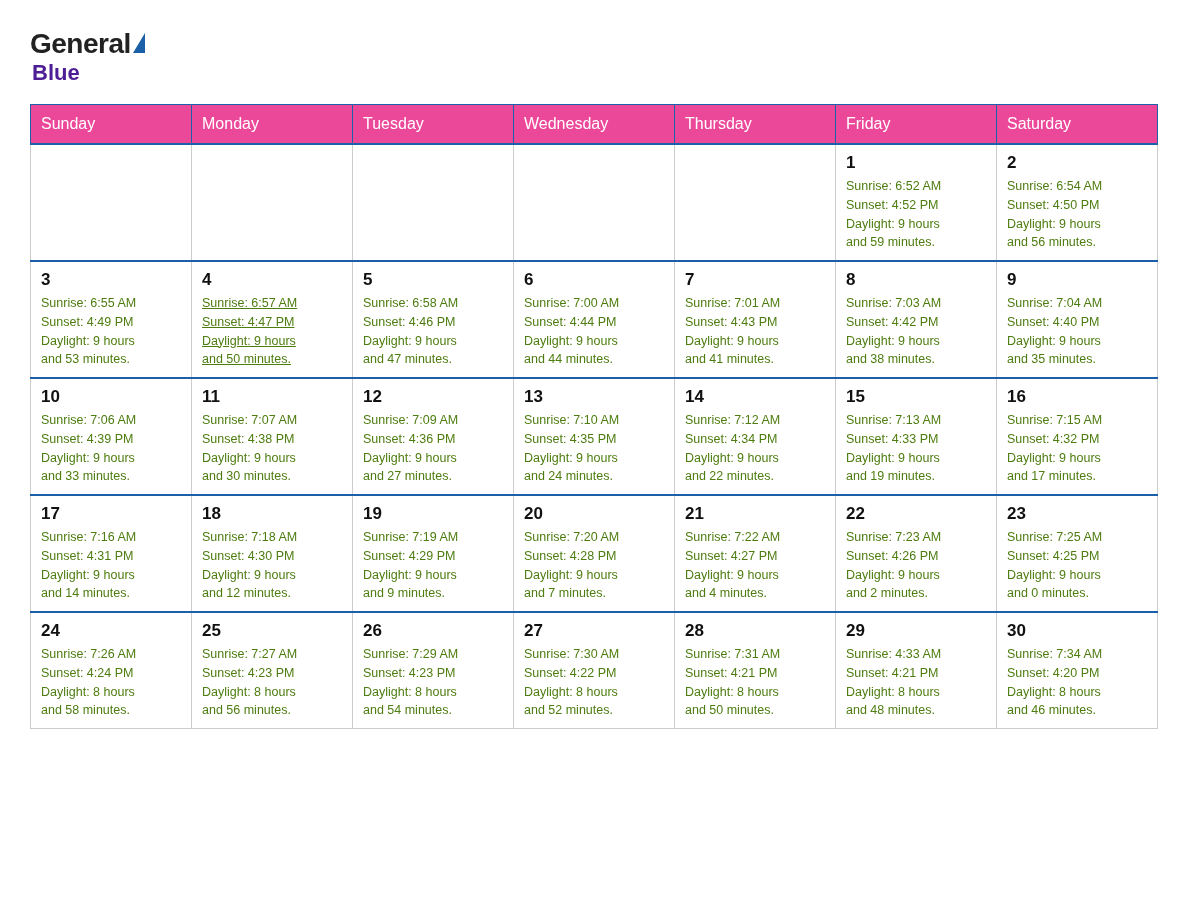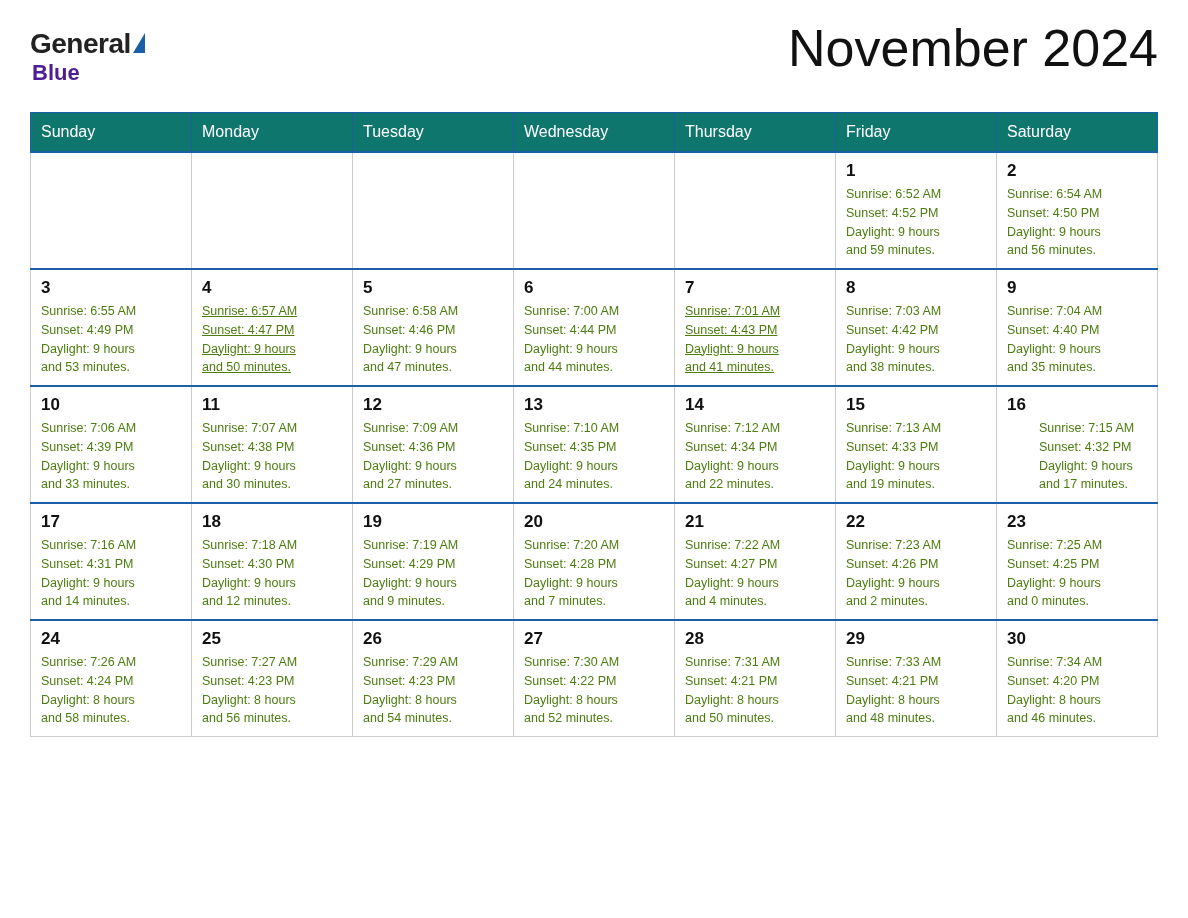--- a/index.html
+++ b/index.html
@@ -8,21 +8,21 @@
       background: #fff;
       color: #222;
       padding: 20px 30px;
       width: 1188px;
       min-height: 918px;
     }
     .header-area {
       display: flex;
       justify-content: space-between;
       align-items: flex-start;
-      margin-bottom: 26px;
+      margin-bottom: 18px;
     }
     .logo {
       display: flex;
       flex-direction: column;
       align-items: flex-start;
       margin-top: 8px;
     }
     .logo-top {
       display: flex;
       align-items: center;
@@ -59,21 +59,21 @@
     .location-title {
       font-size: 24px;
       color: #333;
       margin-top: 4px;
     }
     .calendar {
       width: 100%;
       border-collapse: collapse;
     }
     .calendar th {
-      background-color: #0f766e;
+      background-color: #ec4899;
       color: #fff;
       font-size: 16px;
       font-weight: normal;
       padding: 10px 10px;
       text-align: left;
       border: 1px solid #1a5fa8;
     }
     .calendar td {
       vertical-align: top;
       padding: 8px 10px;
@@ -108,21 +108,20 @@
 
 <div class="header-area">
   <div class="logo">
     <div class="logo-top">
       <span class="logo-text-general">General</span>
       <div class="logo-triangle"></div>
     </div>
     <div class="logo-bottom">Blue</div>
   </div>
   <div class="title-area">
-    <div class="month-title">November 2024</div>
   </div>
 </div>
 
 <table class="calendar">
   <thead>
     <tr>
     <th>Sunday</th>
         <th>Monday</th>
         <th>Tuesday</th>
         <th>Wednesday</th>
@@ -177,21 +176,21 @@
         </td>
         <td>
           <span class="day-num">6</span>
           <div class="day-info" style="white-space: pre-line;">Sunrise: 7:00 AM
 Sunset: 4:44 PM
 Daylight: 9 hours
 and 44 minutes.</div>
         </td>
         <td>
           <span class="day-num">7</span>
-          <div class="day-info" style="white-space: pre-line; text-decoration: underline;">Sunrise: 7:01 AM
+          <div class="day-info" style="white-space: pre-line;">Sunrise: 7:01 AM
 Sunset: 4:43 PM
 Daylight: 9 hours
 and 41 minutes.</div>
         </td>
         <td>
           <span class="day-num">8</span>
           <div class="day-info" style="white-space: pre-line;">Sunrise: 7:03 AM
 Sunset: 4:42 PM
 Daylight: 9 hours
 and 38 minutes.</div>
@@ -242,21 +241,21 @@
         </td>
         <td>
           <span class="day-num">15</span>
           <div class="day-info" style="white-space: pre-line;">Sunrise: 7:13 AM
 Sunset: 4:33 PM
 Daylight: 9 hours
 and 19 minutes.</div>
         </td>
         <td>
           <span class="day-num">16</span>
-          <div class="day-info" style="white-space: pre-line; margin-left: 32px;">Sunrise: 7:15 AM
+          <div class="day-info" style="white-space: pre-line;">Sunrise: 7:15 AM
 Sunset: 4:32 PM
 Daylight: 9 hours
 and 17 minutes.</div>
         </td>
       </tr>
       <tr class="week-row">
         <td>
           <span class="day-num">17</span>
           <div class="day-info" style="white-space: pre-line;">Sunrise: 7:16 AM
 Sunset: 4:31 PM
@@ -337,21 +336,21 @@
         </td>
         <td>
           <span class="day-num">28</span>
           <div class="day-info" style="white-space: pre-line;">Sunrise: 7:31 AM
 Sunset: 4:21 PM
 Daylight: 8 hours
 and 50 minutes.</div>
         </td>
         <td>
           <span class="day-num">29</span>
-          <div class="day-info" style="white-space: pre-line;">Sunrise: 7:33 AM
+          <div class="day-info" style="white-space: pre-line;">Sunrise: 4:33 AM
 Sunset: 4:21 PM
 Daylight: 8 hours
 and 48 minutes.</div>
         </td>
         <td>
           <span class="day-num">30</span>
           <div class="day-info" style="white-space: pre-line;">Sunrise: 7:34 AM
 Sunset: 4:20 PM
 Daylight: 8 hours
 and 46 minutes.</div>

